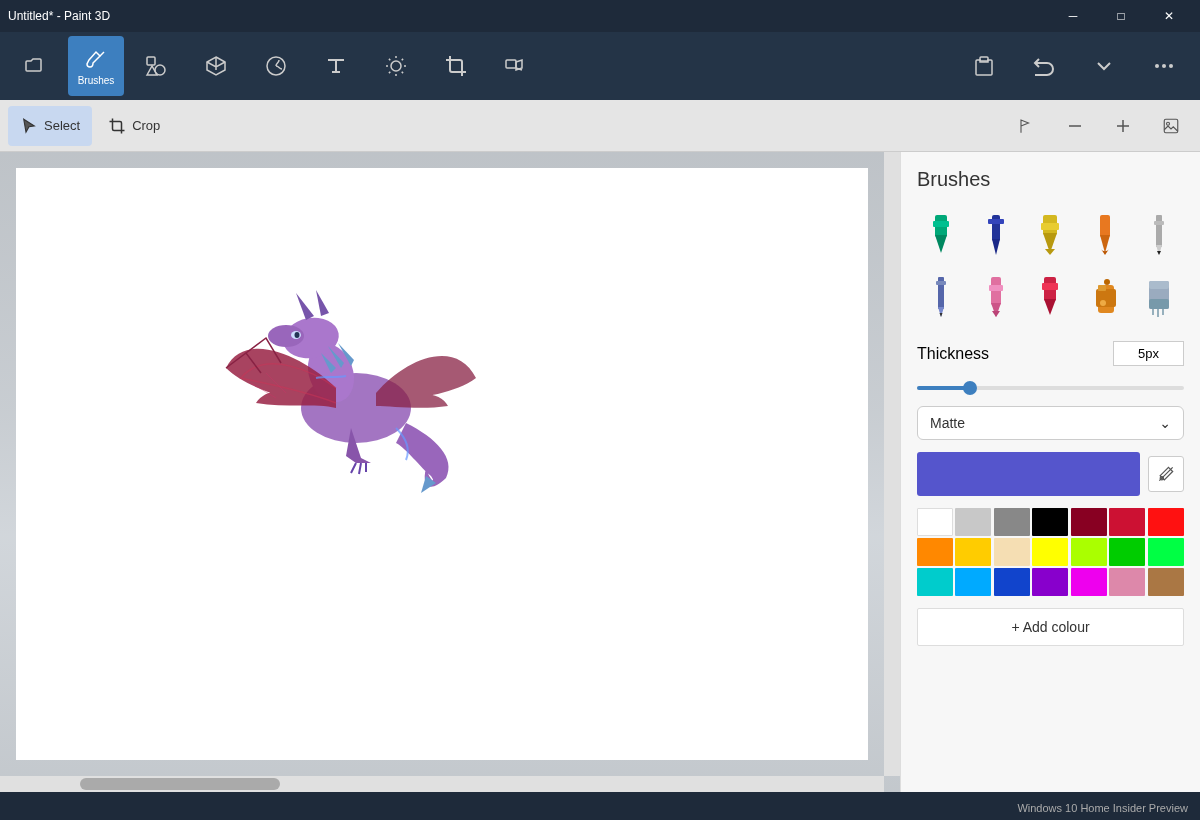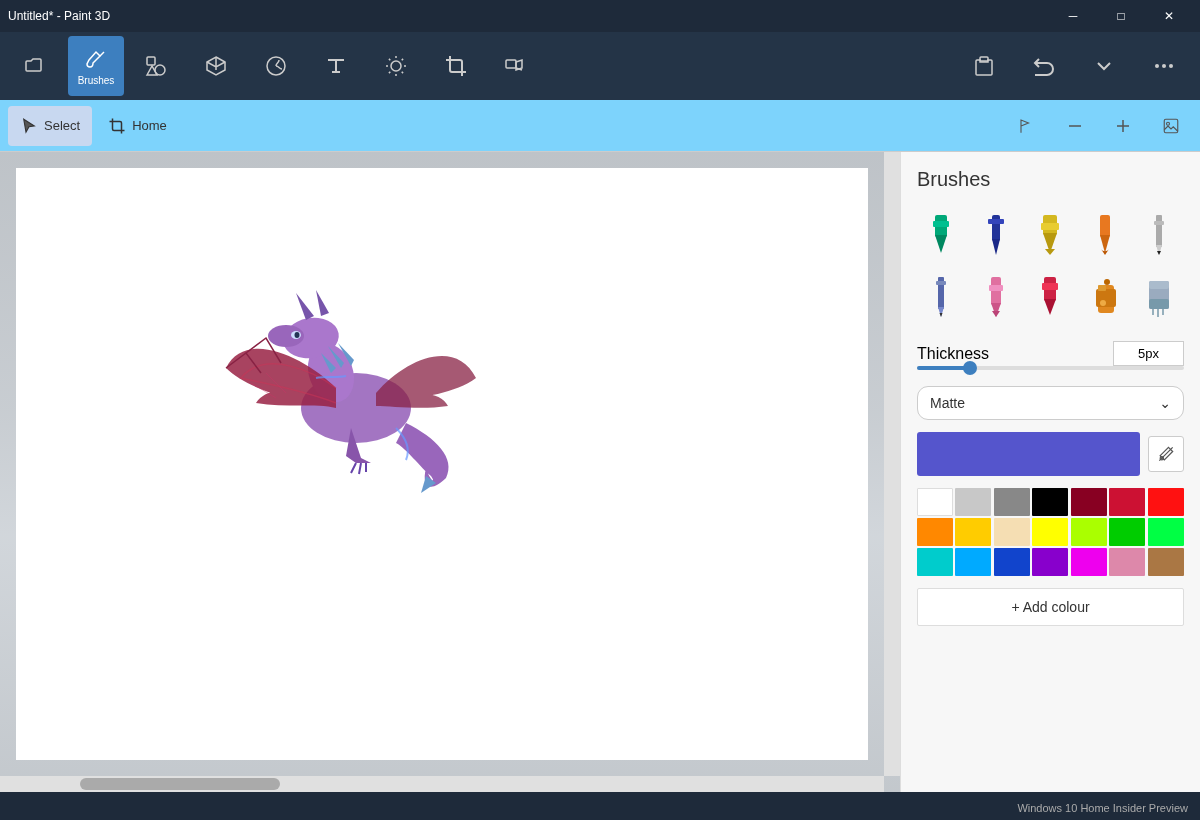--- a/index.html
+++ b/index.html
@@ -40,21 +40,21 @@
       display: flex; flex-direction: column; align-items: center; justify-content: center;
       gap: 4px; cursor: pointer; border-radius: 4px; font-size: 10px;
     }
     .toolbar-btn.active { background: #3d7fbf; color: white; }
     .toolbar-btn svg { width: 24px; height: 24px; }
     .toolbar-spacer { flex: 1; }
 
     
     .sub-toolbar {
       height: 52px;
-      background: #7dd3fc;
+      background: #e5e5e5;
       display: flex;
       align-items: center;
       padding: 0 8px;
       gap: 4px;
       border-bottom: 1px solid #ccc;
     }
     .sub-btn {
       height: 40px; padding: 0 12px;
       background: transparent; border: none;
       display: flex; align-items: center; gap: 6px;
@@ -127,41 +127,41 @@
     }
     .brush-item {
       width: 48px; height: 56px;
       display: flex; align-items: center; justify-content: center;
       cursor: pointer; border-radius: 4px; border: 2px solid transparent;
     }
     .brush-icon { width: 36px; height: 44px; }
 
     .thickness-row {
       display: flex; align-items: center; justify-content: space-between;
-      margin-bottom: 0;
+      margin-bottom: 20px;
     }
     .thickness-value {
       background: white; border: 1px solid #ccc;
       padding: 4px 24px; font-size: 13px;
       min-width: 50px; text-align: right;
     }
     .slider-row { margin-bottom: 16px; }
     .slider-track {
       height: 4px; background: #ddd; border-radius: 2px; position: relative;
     }
     .slider-fill { height: 100%; width: 20%; background: #3d7fbf; border-radius: 2px; }
     .slider-thumb {
       width: 14px; height: 14px; background: #3d7fbf; border-radius: 50%;
       position: absolute; top: -5px; left: calc(20% - 7px);
     }
 
     .dropdown-row {
       border: 1px solid #ccc; background: white;
       display: flex; align-items: center; justify-content: space-between;
-      padding: 8px 12px; cursor: pointer; margin-bottom: 12px; border-radius: 11px;
+      padding: 8px 12px; cursor: pointer; margin-bottom: 12px; border-radius: 6px;
       font-size: 14px; color: #333;
     }
 
     .color-preview-row {
       display: flex; align-items: center; gap: 8px; margin-bottom: 12px;
     }
     .color-preview {
       flex: 1; height: 44px;
       background: #5555cc;
       border-radius: 3px;
@@ -322,21 +322,21 @@
       <path d="M5 3l14 9-7 1-4 7z" fill="#555"></path>
     </svg>
     <span>Select</span>
   </button>
 
 
   <button class="sub-btn">
     <svg width="18" height="18" viewBox="0 0 24 24" fill="none" stroke="#333" stroke-width="2">
       <path d="M6 2v14a2 2 0 002 2h14M2 6h14a2 2 0 012 2v14"></path>
     </svg>
-    <span>Home</span>
+    <span>Crop</span>
   </button>
 
   <div class="sub-spacer"></div>
 
   <div class="sub-right">
     <button class="sub-btn">
       <svg width="18" height="18" viewBox="0 0 24 24" fill="none" stroke="#555" stroke-width="1.5">
         <path d="M4 21V4l10 4-10 4"></path>
       </svg>
     </button>

